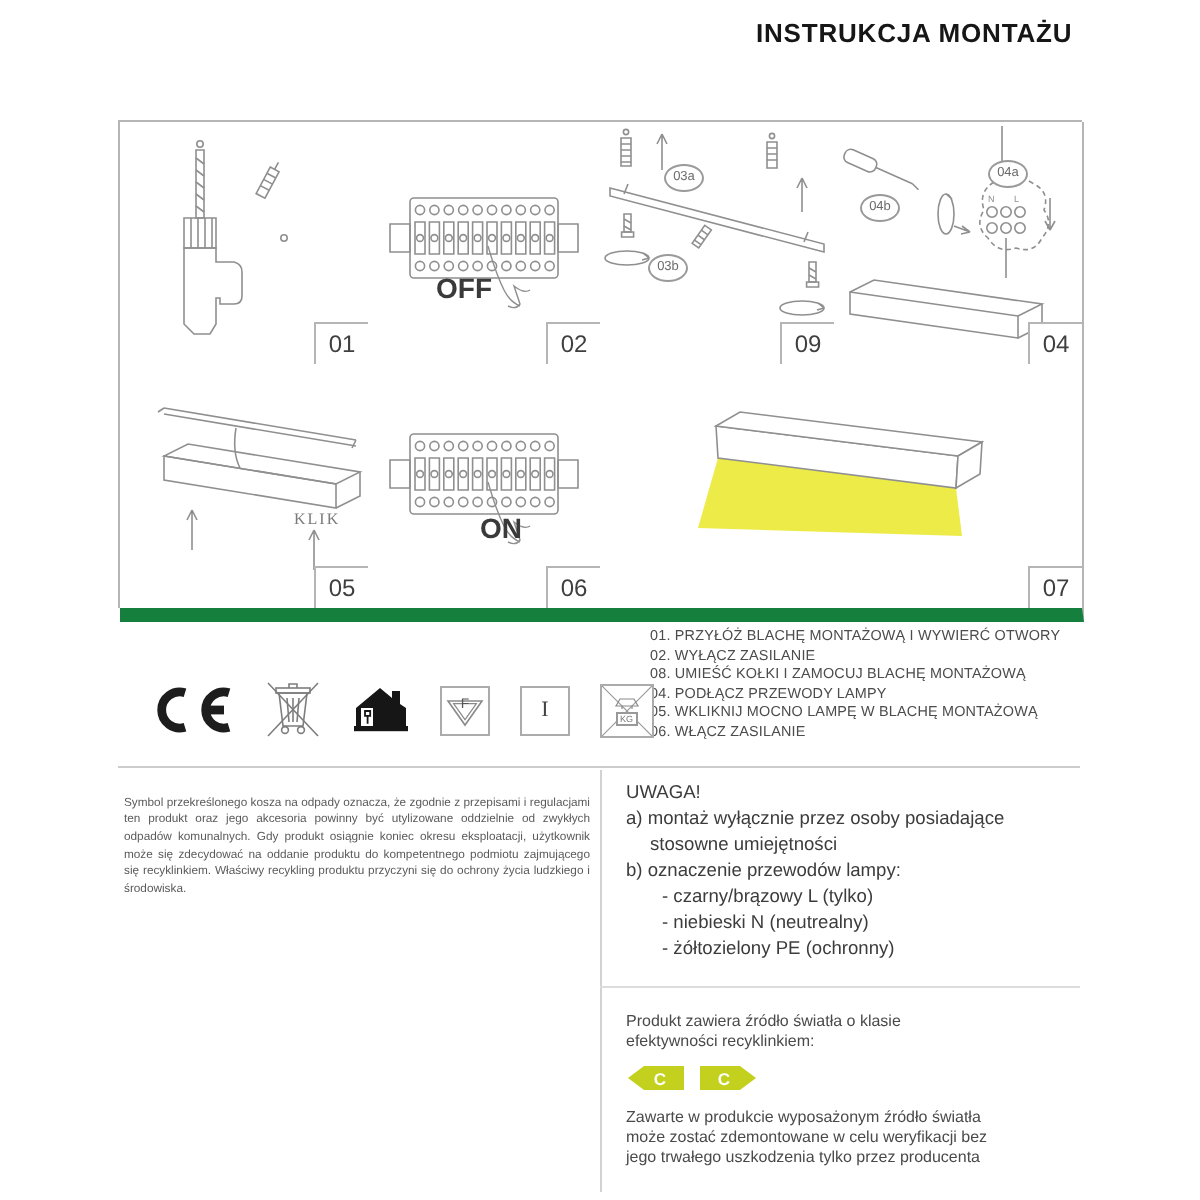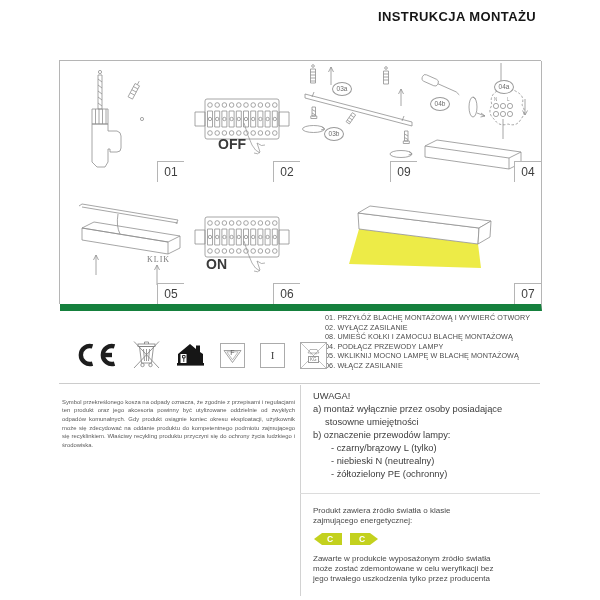--- a/index.html
+++ b/index.html
@@ -246,21 +246,21 @@
             <circle cx="47.6" cy="55" r="1.7"></circle>
             <circle cx="54.8" cy="55" r="1.7"></circle>
             <circle cx="62" cy="55" r="1.7"></circle>
             <circle cx="69.2" cy="55" r="1.7"></circle>
             <circle cx="76.4" cy="55" r="1.7"></circle>
             <circle cx="83.6" cy="55" r="1.7"></circle>
             <circle cx="90.8" cy="55" r="1.7"></circle>
         </g>
         <path d="M60,59 q4,14 8,22 q3,6 8,8 M70,89 q4,2 6,-1 l-3,-9 q5,4 8,2" stroke-width="0.7"></path>
       </svg>
-      <span class="switch-label" style="left:22px;top:74px;">ON</span>
+      <span class="switch-label" style="left:56px;top:74px;">ON</span>
       <div class="badge">06</div>
     </div>
 
     <div class="panel" style="left:240px;top:121px;width:241px;height:122px;">
       <svg class="art" width="241" height="122" viewBox="0 0 241 122">
         <polygon points="59,47 178,62 181,86 49,82" fill="#ecea3d" stroke="none" opacity="0.95"></polygon>
         <g fill="#ffffff" stroke="#8f8f8f" stroke-width="0.8">
           <polygon points="58,31 179,46 178,62 59,47"></polygon>
           <polygon points="58,31 70,24 191,39 179,46"></polygon>
           <polygon points="179,46 191,39 190,55 178,62"></polygon>
@@ -332,21 +332,21 @@
     <div>a) montaż wyłącznie przez osoby posiadające</div>
     <div class="ind1">stosowne umiejętności</div>
     <div>b) oznaczenie przewodów lampy:</div>
     <div class="ind2">- czarny/brązowy L (tylko)</div>
     <div class="ind2">- niebieski N (neutrealny)</div>
     <div class="ind2">- żółtozielony PE (ochronny)</div>
   </div>
 
   <div class="energy">
     <div>Produkt zawiera źródło światła o klasie</div>
-    <div>zajmującego energetycznej:</div>
+    <div>efektywności recyklinkiem:</div>
     <div class="energy-arrows">
       <svg width="30" height="14" viewBox="0 0 30 14">
         <polygon points="29,1 9,1 1,7 9,13 29,13" fill="#c3d11e"></polygon>
         <text x="17" y="10.4" font-size="8.5" font-weight="bold" fill="#ffffff" text-anchor="middle">C</text>
       </svg>
       <svg width="30" height="14" viewBox="0 0 30 14">
         <polygon points="1,1 21,1 29,7 21,13 1,13" fill="#c3d11e"></polygon>
         <text x="13" y="10.4" font-size="8.5" font-weight="bold" fill="#ffffff" text-anchor="middle">C</text>
       </svg>
     </div>

